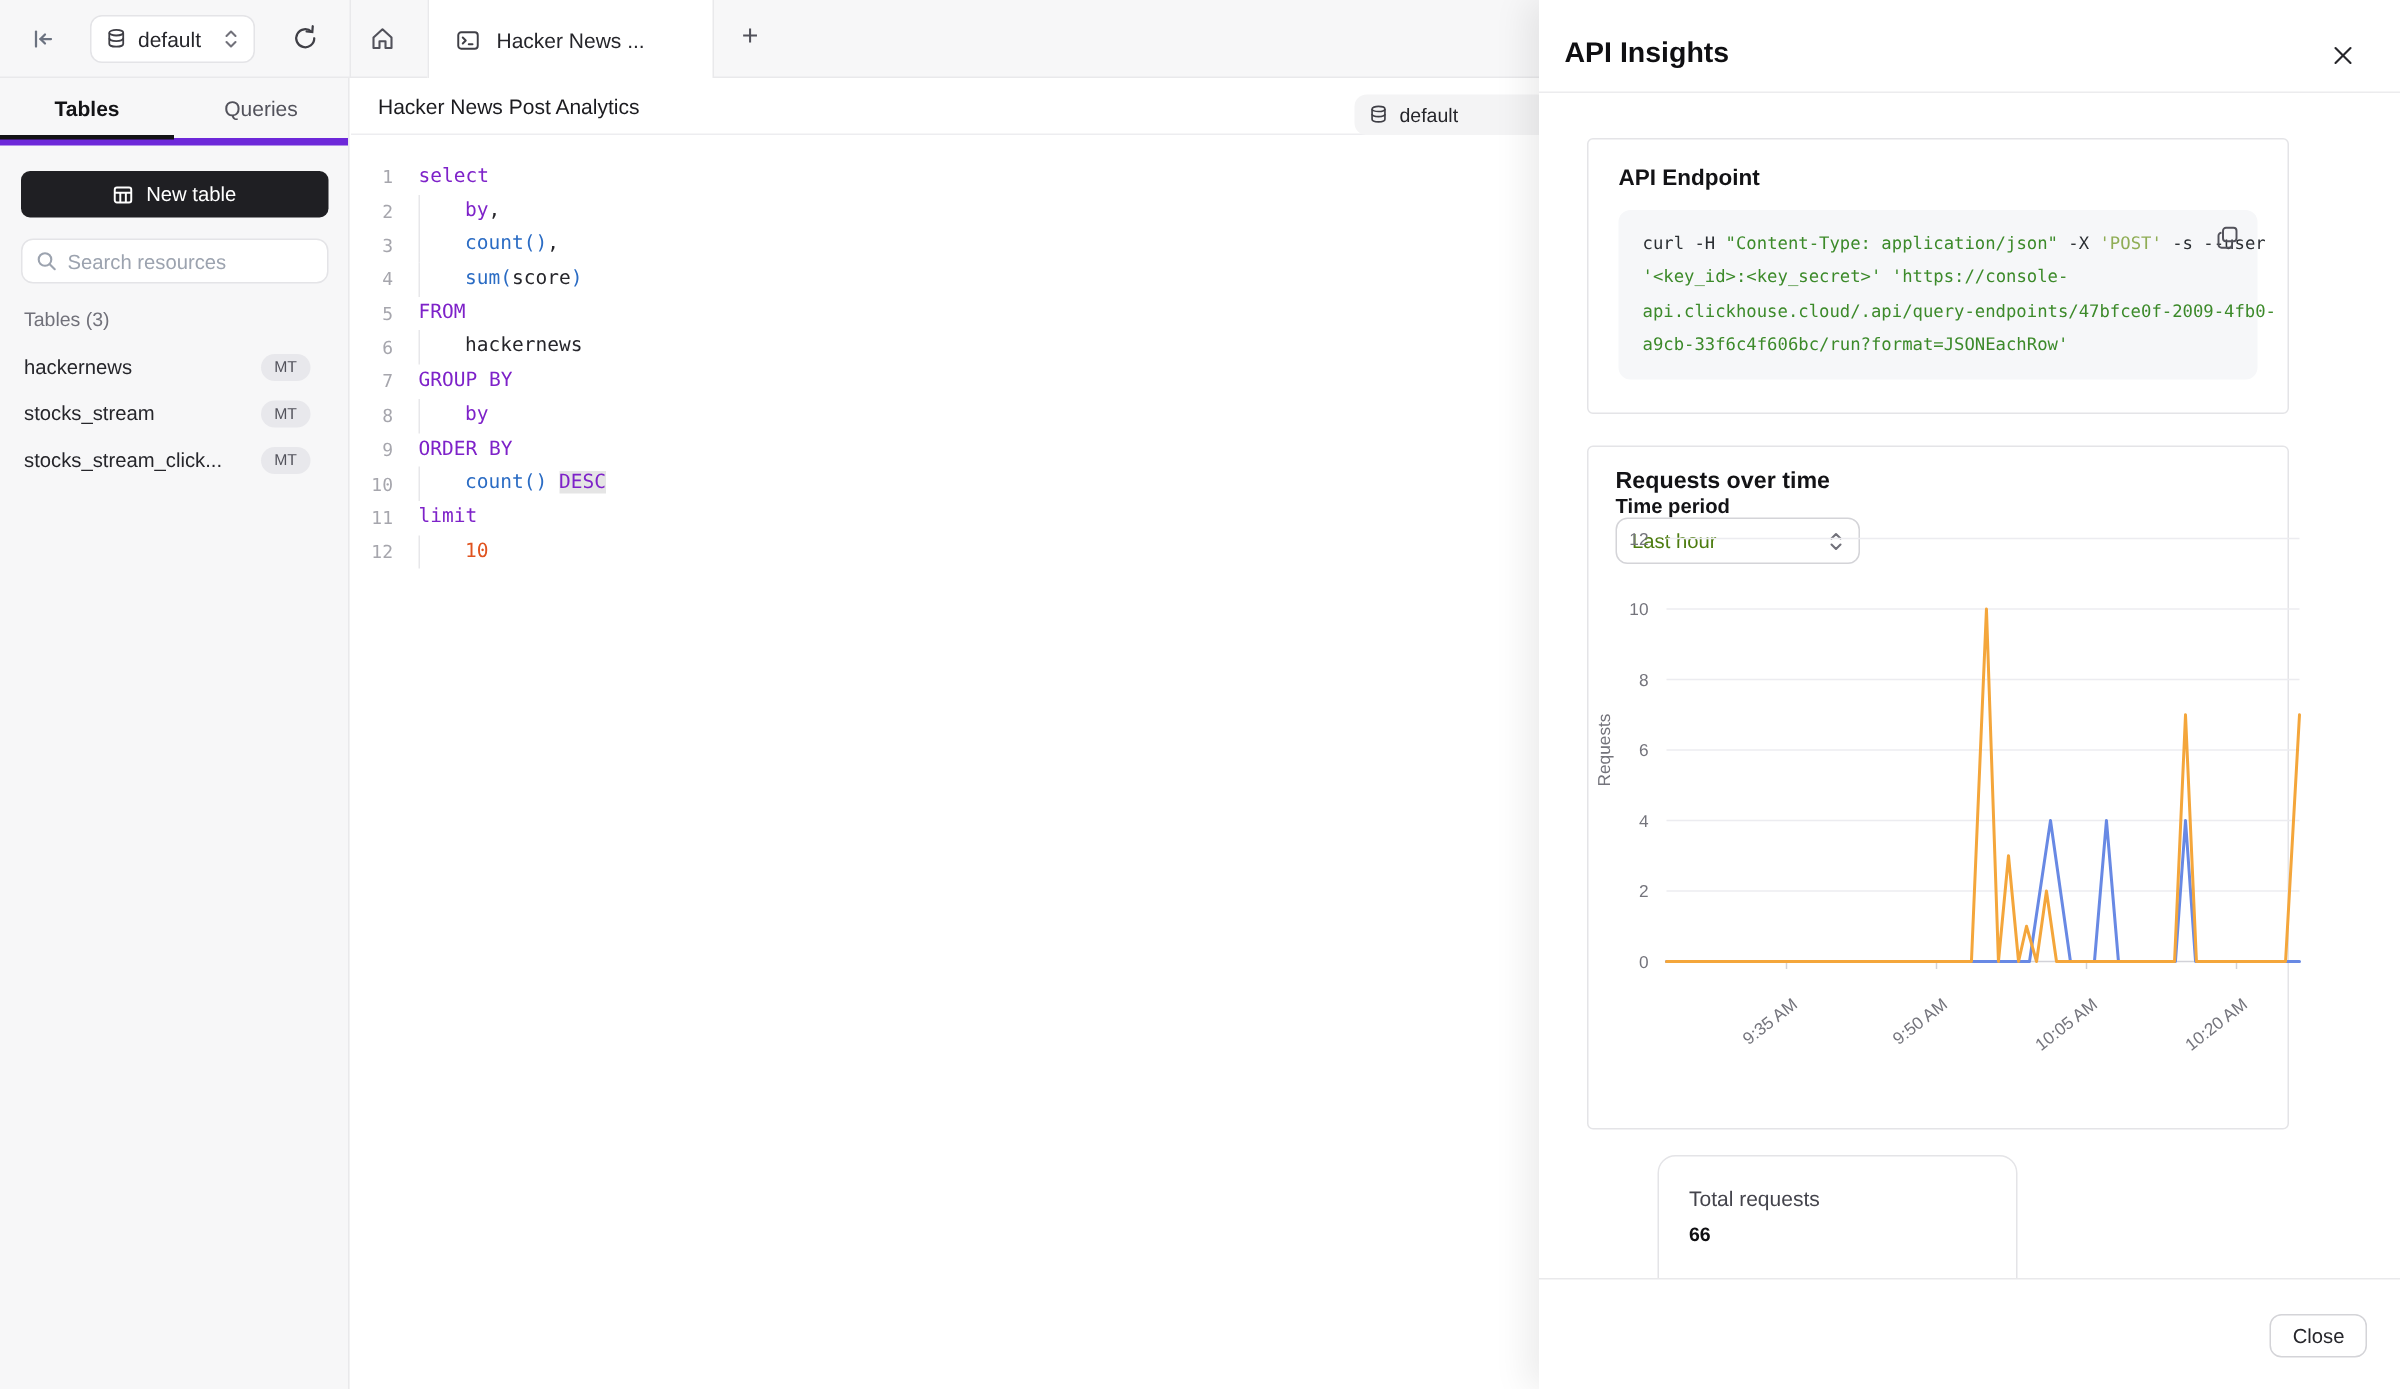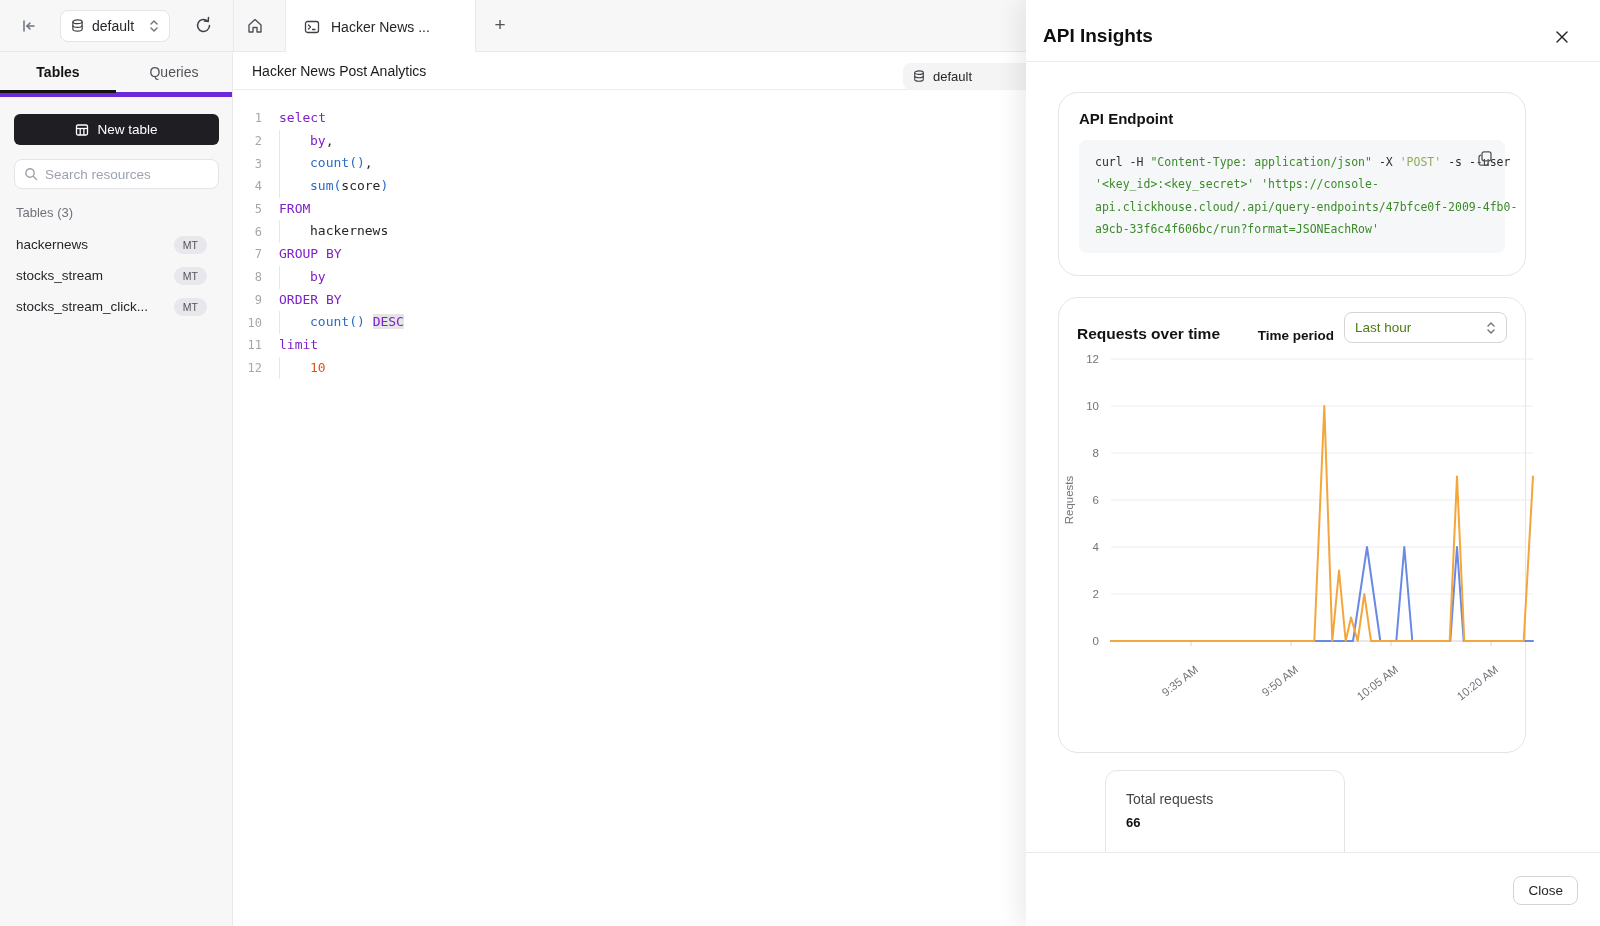--- a/index.html
+++ b/index.html
@@ -64,33 +64,33 @@
   .tok-num { color:#e0531f; }
   .tok-pl { color:#26262b; }
   .tok-kwsel { color:#7e22c9; background:#e5e5e5; }
 
   
   #panel { position:absolute; left:1026px; top:0; width:574px; height:926px; background:#fff;
     box-shadow:-8px 0 22px rgba(0,0,0,0.08); }
   #panel-header { position:relative; height:62px; border-bottom:1px solid #ececee; }
   #panel-title { position:absolute; left:17px; top:25px; font-size:19px; font-weight:700; color:#0f0f12; }
   #panel-close { position:absolute; right:30px; top:29px; width:16px; height:16px; cursor:pointer; }
-  .card { position:absolute; left:32px; width:468px; background:#fff; border:1px solid #e4e4e7; border-radius:20px; }
+  .card { position:absolute; left:32px; width:468px; background:#fff; border:1px solid #e4e4e7; border-radius:4px; }
   #endpoint-card { top:92px; height:184px; padding:17px 20px; }
   .card-title { font-size:15px; font-weight:700; color:#131316; }
   #curl-block { position:relative; margin-top:13px; background:#f6f7f9; border-radius:8px;
     padding:11px 16px; height:113px; }
   #curl-code { font-family:"DejaVu Sans Mono", monospace; font-size:11.5px; line-height:22.4px; white-space:pre; }
   .c-pl { color:#2b2f33; }
   .c-str { color:#3c8a2a; }
   .c-str2 { color:#8fad55; }
   #copy-btn { position:absolute; right:12px; top:10px; width:16px; height:16px; cursor:pointer; }
 
   #requests-card { top:297px; height:456px; }
-  #requests-head { display:flex; align-items:flex-end; padding:14px 18px 0 18px; }
+  #requests-head { display:flex; align-items:flex-start; padding:14px 18px 0 18px;flex-direction:column; }
   #requests-title { font-size:15.5px; font-weight:700; color:#131316; flex:1; }
   #time-period-label { font-size:13.5px; font-weight:600; color:#131316; margin-right:10px; }
   #time-period-select { width:163px; height:31px; border:1px solid #d4d4d8; border-radius:8px; background:#fff;
     display:flex; align-items:center; padding:0 10px; cursor:pointer; }
   #time-period-select .lbl { font-size:13.5px; color:#4d7c0f; flex:1; }
   #chart-svg { position:absolute; left:0; top:50px; }
 
   #stats-row { position:absolute; left:32px; top:770px; width:525px; display:flex; gap:15px;padding-left:47px; }
   .stat-card { background:#fff; border:1px solid #e4e4e7; border-radius:12px; height:96px; padding:20px; }
   .stat-card.c1 { width:240px; }

